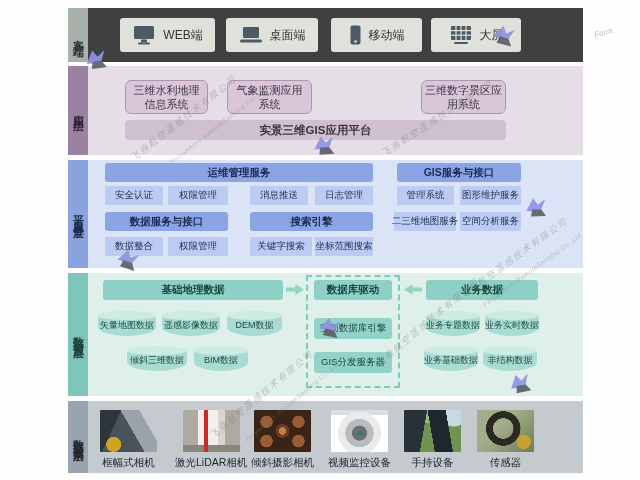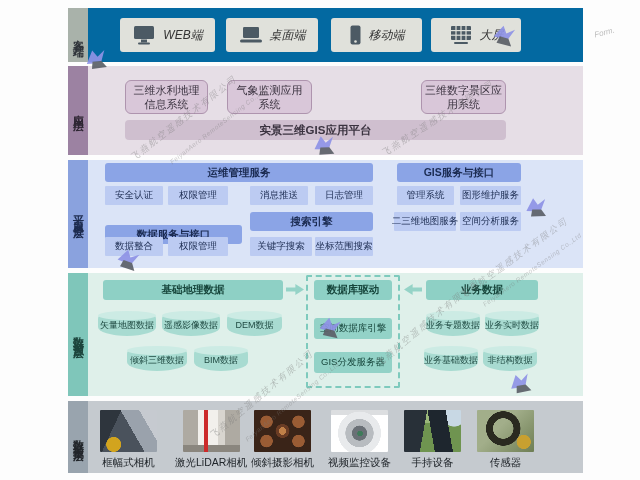--- a/index.html
+++ b/index.html
@@ -3,21 +3,21 @@
 <meta charset="utf-8">
 <style>
   html,body{margin:0;padding:0;background:#ffffff;}
   .canvas{position:relative;width:640px;height:480px;background:#fdfdfd;overflow:hidden;
           font-family:"Liberation Sans","DejaVu Sans",sans-serif;}
   .band{position:absolute;left:68px;width:515px;display:flex;}
   .vlabel{width:20px;flex:0 0 20px;display:flex;align-items:center;justify-content:center;
           writing-mode:vertical-rl;text-orientation:upright;font-size:11px;font-weight:bold;
           letter-spacing:3px;color:#2f343a;}
   .content{position:relative;flex:1;}
-  .band1{top:8px;height:54px;}   .vl1{background:#a9b2aa;} .c1{background:#0369a1;font-style:italic;}
+  .band1{top:8px;height:54px;}   .vl1{background:#a9b2aa;} .c1{background:#404040;}
   .band2{top:66px;height:89px;}  .vl2{background:#9c82a2;color:#2e2633;} .c2{background:#e6dee6;}
   .band3{top:160px;height:108px;}.vl3{background:#8aa2de;color:#1d2b4e;} .c3{background:#dbe4f7;}
   .band4{top:273px;height:123px;text-align:center;}.vl4{background:#7fc6ba;color:#1c443c;} .c4{background:#dff0ea;}
   .band5{top:401px;height:72px;} .vl5{background:#99a4ae;color:#22262b;} .c5{background:#c5cacf;}
 
   
   .client-box{position:absolute;top:10px;height:34px;background:#e0e1db;border-radius:3px;
               display:flex;align-items:center;justify-content:center;gap:7px;
               font-size:12px;color:#333;}
   .client-box svg{flex:0 0 auto;}
@@ -160,21 +160,21 @@
       <div class="hdr" style="left:17px;top:3px;width:268px">运维管理服务</div>
       <div class="hdr" style="left:309px;top:3px;width:124px">GIS服务与接口</div>
 
       <div class="cell" style="left:17px;top:26px;width:58px">安全认证</div>
       <div class="cell" style="left:80px;top:26px;width:60px">权限管理</div>
       <div class="cell" style="left:162px;top:26px;width:58px">消息推送</div>
       <div class="cell" style="left:227px;top:26px;width:58px">日志管理</div>
       <div class="cell" style="left:309px;top:26px;width:57px">管理系统</div>
       <div class="cell" style="left:372px;top:26px;width:61px">图形维护服务</div>
 
-      <div class="hdr" style="left:17px;top:65px;width:137px">数据服务与接口</div>
+      <div class="hdr" style="left:17px;top:52px;width:123px">数据服务与接口</div>
       <div class="hdr" style="left:162px;top:52px;width:123px">搜索引擎</div>
       <div class="cell" style="left:306px;top:52px;width:62px">二三维地图服务</div>
       <div class="cell" style="left:372px;top:52px;width:61px">空间分析服务</div>
 
       <div class="cell" style="left:17px;top:77px;width:58px">数据整合</div>
       <div class="cell" style="left:80px;top:77px;width:60px">权限管理</div>
       <div class="cell" style="left:162px;top:77px;width:62px">关键字搜索</div>
       <div class="cell" style="left:227px;top:77px;width:58px">坐标范围搜索</div>
     </div>
   </div>

